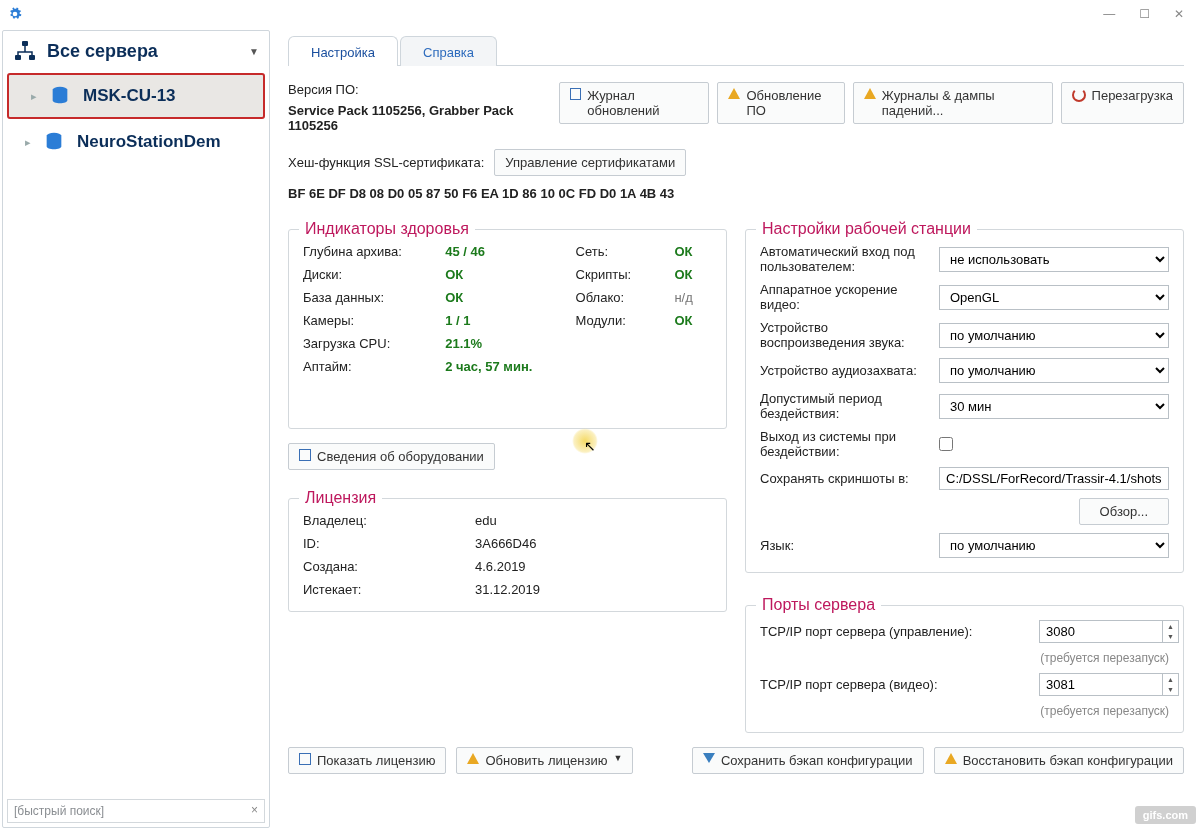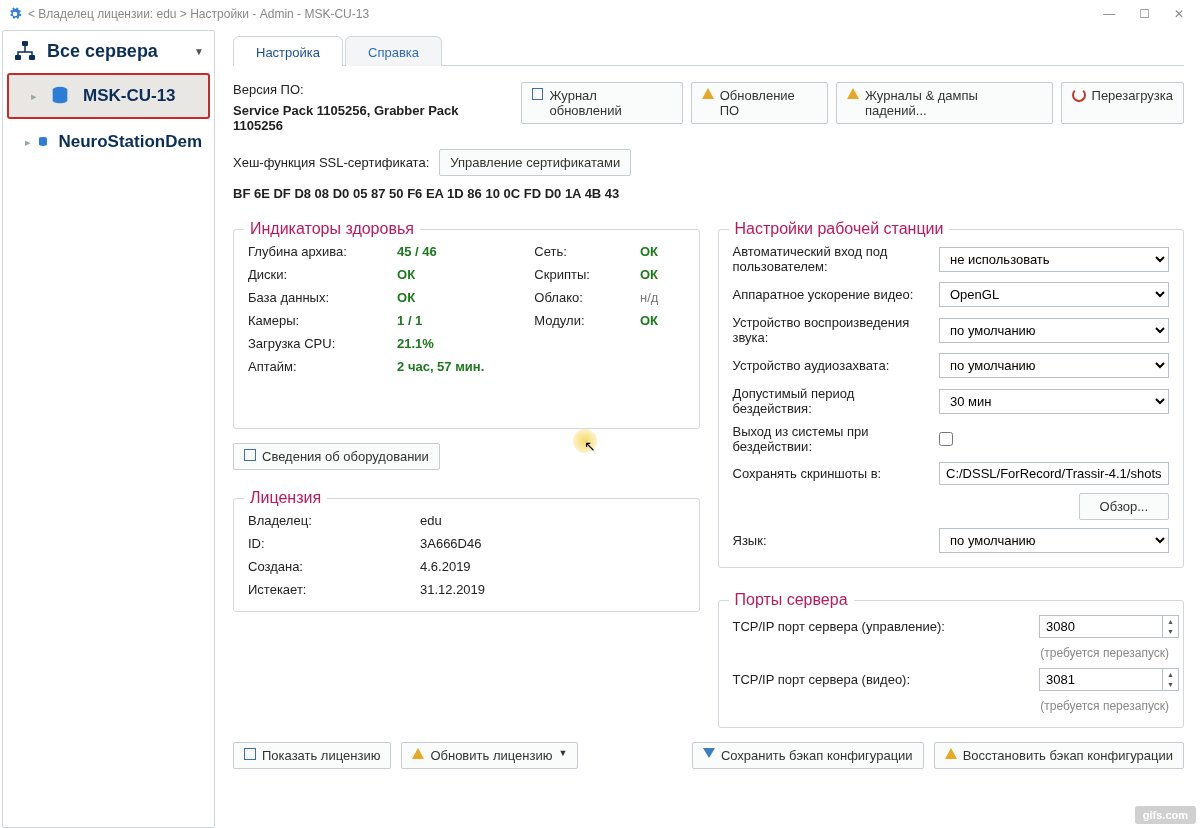--- a/index.html
+++ b/index.html
@@ -8,21 +8,21 @@
 
 .titlebar { height: 28px; display: flex; align-items: center; padding: 0 8px; color: #666; font-size: 12px; }
 .titlebar .gear { width: 14px; height: 14px; margin-right: 6px; color: #2b7dd6; }
 .titlebar .crumb { color: #888; }
 .win-controls { margin-left: auto; display: flex; gap: 24px; color: #888; padding-right: 8px; }
 .win-controls span { cursor: pointer; }
 
 
 .app { display: flex; height: 800px; }
 
-.sidebar { width: 213px; border: 1px solid #cfd6dc; border-radius: 2px; margin: 2px 2px 0 2px; display: flex; flex-direction: column; background: #fff; }
+.sidebar { width: 268px; border: 1px solid #cfd6dc; border-radius: 2px; margin: 2px 2px 0 2px; display: flex; flex-direction: column; background: #fff; }
 .sidebar-head { display: flex; align-items: center; padding: 8px 10px; font-weight: 700; font-size: 18px; color: #0b2e59; }
 .sidebar-head .net-icon { width: 24px; height: 24px; margin-right: 10px; color: #0b2e59; }
 .sidebar-head .chev { margin-left: auto; color: #555; font-size: 10px; }
 .srv-item { display: flex; align-items: center; padding: 10px 12px 10px 22px; cursor: pointer; }
 .srv-item .chev-r { width: 10px; color: #9aa; font-size: 11px; margin-right: 6px; }
 .srv-item .db-icon { width: 26px; height: 22px; margin-right: 10px; color: #2b7dd6; }
 .srv-item.selected { background: #e9e7e4; border: 2px solid #c62a2a; border-radius: 3px; margin: 2px 4px; }
 .srv-item .name { font-size: 17px; font-weight: 700; color: #0b2e59; }
 .sidebar-fill { flex: 1; }
 .quick-search { border: 1px solid #d3d8dc; margin: 4px; padding: 4px 6px; color: #8a8e92; font-size: 12px; position: relative; }
@@ -79,21 +79,20 @@
 
 .watermark { position: absolute; right: 4px; bottom: 4px; background: rgba(120,120,120,0.35); color: #fff; font-size: 11px; font-weight: 600; padding: 3px 8px; border-radius: 3px; }
 </style>
 </head>
 <body>
 
 <div class="titlebar">
   <svg class="gear" viewBox="0 0 24 24" fill="currentColor">
       <path d="M12 8a4 4 0 100 8 4 4 0 000-8zm9 4l2 1-1 3-2-1a8 8 0 01-2 2l1 2-3 1-1-2a8 8 0 01-3 0l-1 2-3-1 1-2a8 8 0 01-2-2l-2 1-1-3 2-1a8 8 0 010-3l-2-1 1-3 2 1a8 8 0 012-2L7 2l3-1 1 2a8 8 0 013 0l1-2 3 1-1 2a8 8 0 012 2l2-1 1 3-2 1a8 8 0 010 3z"></path>
     </svg>
-  <span class="crumb">&lt; Владелец лицензии: edu &gt; Настройки - Admin - MSK-CU-13</span>
   <div class="win-controls">
     <span>—</span>
     <span>☐</span>
     <span>✕</span>
   </div>
 </div>
 
 <div class="app">
 
   <div class="sidebar">
@@ -117,20 +116,24 @@
     </div>
     <div class="srv-item">
       <span class="chev-r">▸</span>
       <svg class="db-icon" viewBox="0 0 24 24" fill="currentColor">
           <ellipse cx="12" cy="5" rx="8" ry="3"></ellipse>
           <path d="M4 5v6c0 1.7 3.6 3 8 3s8-1.3 8-3V5M4 11v6c0 1.7 3.6 3 8 3s8-1.3 8-3v-6"></path>
         </svg>
       <span class="name">NeuroStationDem</span>
     </div>
     <div class="sidebar-fill"></div>
+    <div class="quick-search">
+      <span>[быстрый поиск]</span>
+      <span class="clear">×</span>
+    </div>
   </div>
 
   <div class="content">
     <div class="tabs">
       <div class="tab active">Настройка</div>
       <div class="tab">Справка</div>
     </div>
     <div class="tab-underline"></div>
 
     <div class="sec row" style="align-items:flex-start">

